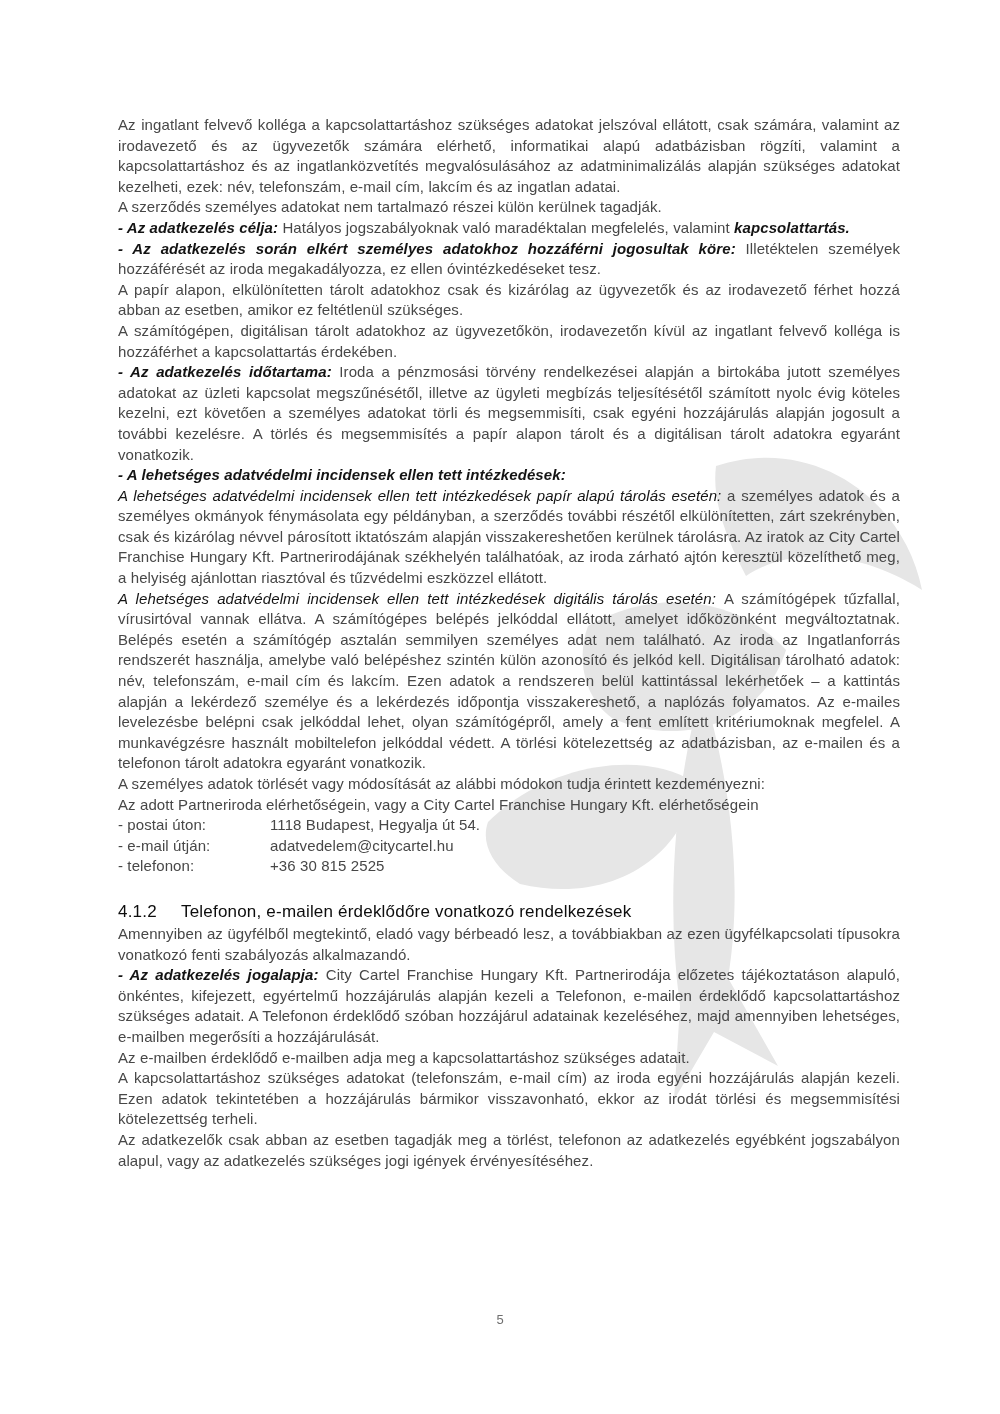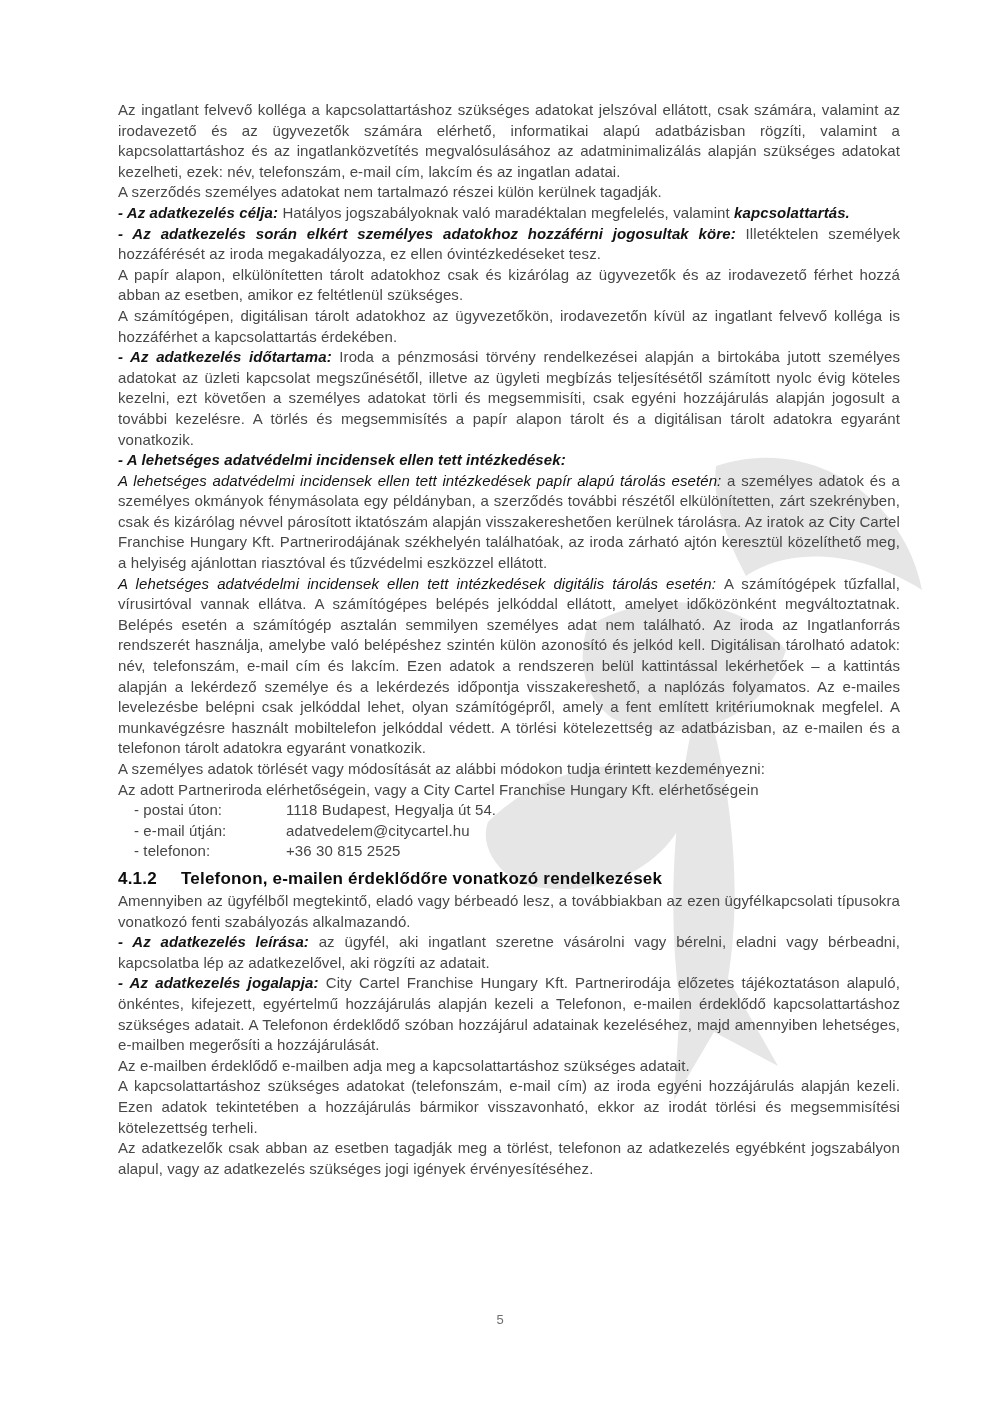--- a/index.html
+++ b/index.html
@@ -4,37 +4,37 @@
 <style>
   html,body{margin:0;padding:0;}
   body{
     width:1000px;height:1414px;
     background:#ffffff;
     position:relative;
     overflow:hidden;
     font-family:"Liberation Sans", sans-serif;
   }
   .content{
-    position:absolute;left:118px;top:100px;width:782px;
+    position:absolute;left:118px;top:115px;width:782px;
     z-index:1;
     font-size:15px;line-height:20.6px;
     color:#474747;
     text-align:justify;
     letter-spacing:0.1px;
   }
   p{margin:0;}
   .b{font-weight:bold;color:#141414;font-style:italic;}
   .bi{font-weight:normal;font-style:italic;color:#141414;}
   .contact-row{display:flex;text-align:left;}
-  .contact-row .lbl{width:152px;flex:none;margin-left:16px;}
+  .contact-row .lbl{width:152px;flex:none;}
   h2{
     font-size:17px;line-height:21px;color:#0d0d0d;
-    margin:6px 0 2px 0;
+    margin:24px 0 2px 0;
     display:flex;text-align:left;
-    font-weight:bold;letter-spacing:0.2px;
+    font-weight:normal;letter-spacing:0.2px;
   }
   h2 .num{width:63px;flex:none;}
   .watermark{
     position:absolute;left:460px;top:430px;width:480px;height:680px;
     z-index:0;
   }
   .footer{
     position:absolute;top:1312px;left:0;width:100%;
     text-align:center;font-size:13px;color:#6f6f6f;z-index:1;
   }
@@ -77,20 +77,19 @@
     <span class="lbl">- telefonon:</span>
     <span class="val">+36 30 815 2525</span>
   </div>
 
   <h2>
     <span class="num">4.1.2</span>
     <span class="ttl">Telefonon, e-mailen érdeklődőre vonatkozó rendelkezések</span>
   </h2>
 
   <p><span>Amennyiben az ügyfélből megtekintő, eladó vagy bérbeadó lesz, a továbbiakban az ezen ügyfélkapcsolati típusokra vonatkozó fenti szabályozás alkalmazandó.</span></p>
-  <p><span class="b">- Az adatkezelés leírása: </span><span>az ügyfél, aki ingatlant szeretne vásárolni vagy bérelni, eladni vagy bérbeadni, kapcsolatba lép az adatkezelővel, aki rögzíti az adatait.</span></p>
   <p><span class="b">- Az adatkezelés jogalapja: </span><span>City Cartel Franchise Hungary Kft. Partnerirodája előzetes tájékoztatáson alapuló, önkéntes, kifejezett, egyértelmű hozzájárulás alapján kezeli a Telefonon, e-mailen érdeklődő kapcsolattartáshoz szükséges adatait. A Telefonon érdeklődő szóban hozzájárul adatainak kezeléséhez, majd amennyiben lehetséges, e-mailben megerősíti a hozzájárulását.</span></p>
   <p><span>Az e-mailben érdeklődő e-mailben adja meg a kapcsolattartáshoz szükséges adatait.</span></p>
   <p><span>A kapcsolattartáshoz szükséges adatokat (telefonszám, e-mail cím) az iroda egyéni hozzájárulás alapján kezeli. Ezen adatok tekintetében a hozzájárulás bármikor visszavonható, ekkor az irodát törlési és megsemmisítési kötelezettség terheli.</span></p>
   <p><span>Az adatkezelők csak abban az esetben tagadják meg a törlést, telefonon az adatkezelés egyébként jogszabályon alapul, vagy az adatkezelés szükséges jogi igények érvényesítéséhez.</span></p>
 </main>
 
 <div class="footer">5</div>
 
 </body></html>

